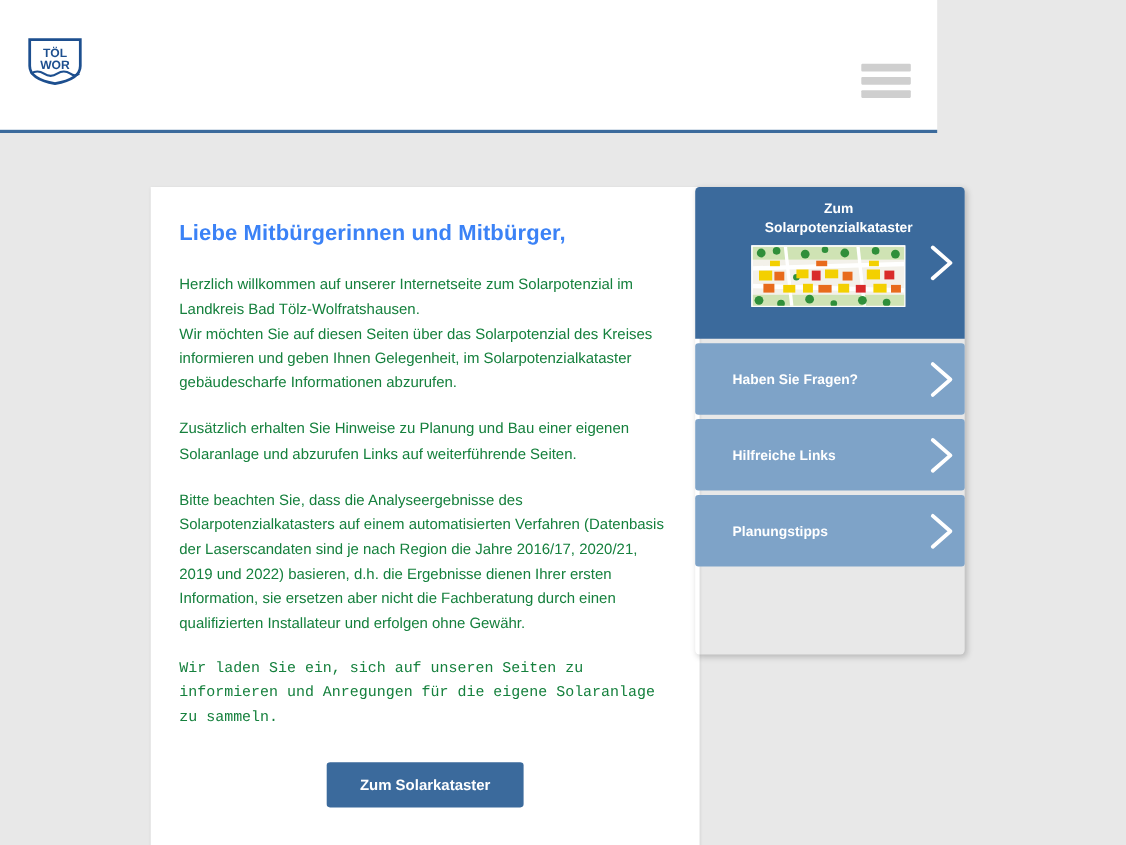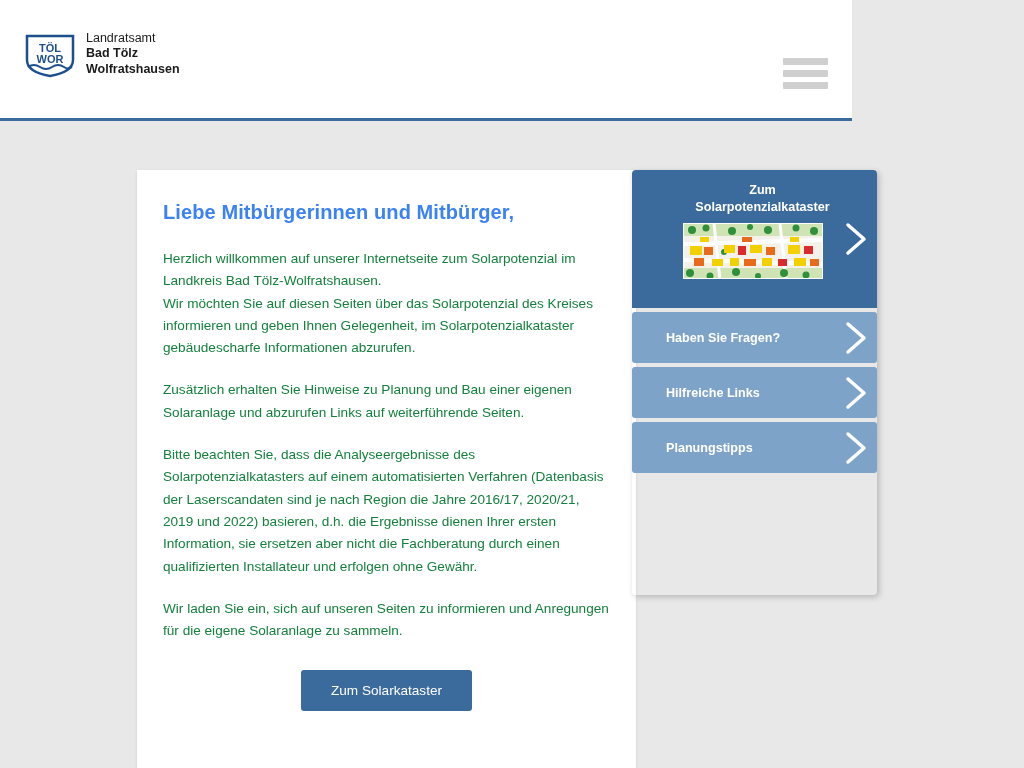--- a/index.html
+++ b/index.html
@@ -94,33 +94,34 @@
     font-weight: bold;
     margin: 1px 0 24px 0;
     letter-spacing: 0.1px;
   }
   .content-card p {
     color: #15803d;
     font-size: 13.6px;
     line-height: 22.3px;
     margin: 0 0 20px 0;
   }
-  .content-card p:last-of-type { margin-bottom: 26px; }
+  .content-card p:last-of-type { margin-bottom: 26px; font-family: Liberation Mono, monospace; }
 
   .cta-wrap { text-align: center; margin-top: 28px; }
   .cta-button {
     display: inline-block;
     background: #3b6a9c;
     color: #ffffff;
     font-size: 13.6px;
     padding: 13px 30px;
     border: none;
     border-radius: 3px;
     cursor: pointer;
     font-family: "Liberation Sans", sans-serif;
+    font-weight: bold;
   }
 
   
   .teaser-col {
     position: absolute;
     left: 632px;
     top: 49px;
     width: 245px;
   }
 
@@ -157,21 +158,21 @@
     top: 50%;
     transform: translateY(-50%);
     width: 26px;
     height: 34px;
   }
   .chev svg { display: block; }
 
   .teaser-link {
     position: relative;
     background: #7ea3c8;
-    height: 51px;
+    height: 65px;
     margin-top: 4px;
     border-radius: 3px;
     display: flex;
     align-items: center;
     cursor: pointer;
   }
   .teaser-link:first-of-type { border-radius: 0 0 3px 3px; }
   .teaser-link-label {
     color: #ffffff;
     font-size: 12.6px;
@@ -193,25 +194,20 @@
 
 <div class="header">
   <div class="logo-wrap">
     <div class="logo-mark">
       <svg width="52" height="48" viewBox="0 0 52 48" xmlns="http://www.w3.org/2000/svg">
         <path d="M3 6 L49 6 L49 30 Q49 42 26 46 Q3 42 3 30 Z" fill="none" stroke="#1d4f8f" stroke-width="2.5"></path>
         <text x="26" y="22" font-family="Liberation Sans, sans-serif" font-size="11" font-weight="bold" fill="#1d4f8f" text-anchor="middle">TÖL</text>
         <text x="26" y="33" font-family="Liberation Sans, sans-serif" font-size="11" font-weight="bold" fill="#1d4f8f" text-anchor="middle">WOR</text>
         <path d="M4 37 Q10 33 16 37 Q22 41 28 37 Q34 33 40 37 Q44 40 48 37" fill="none" stroke="#1d4f8f" stroke-width="2"></path>
       </svg>
-    </div>
-    <div class="logo-text">
-      <div class="logo-line1">Landratsamt</div>
-      <div class="logo-line2">Bad Tölz</div>
-      <div class="logo-line3">Wolfratshausen</div>
     </div>
   </div>
 
   <div class="burger">
     <span></span>
     <span></span>
     <span></span>
   </div>
 </div>
 

